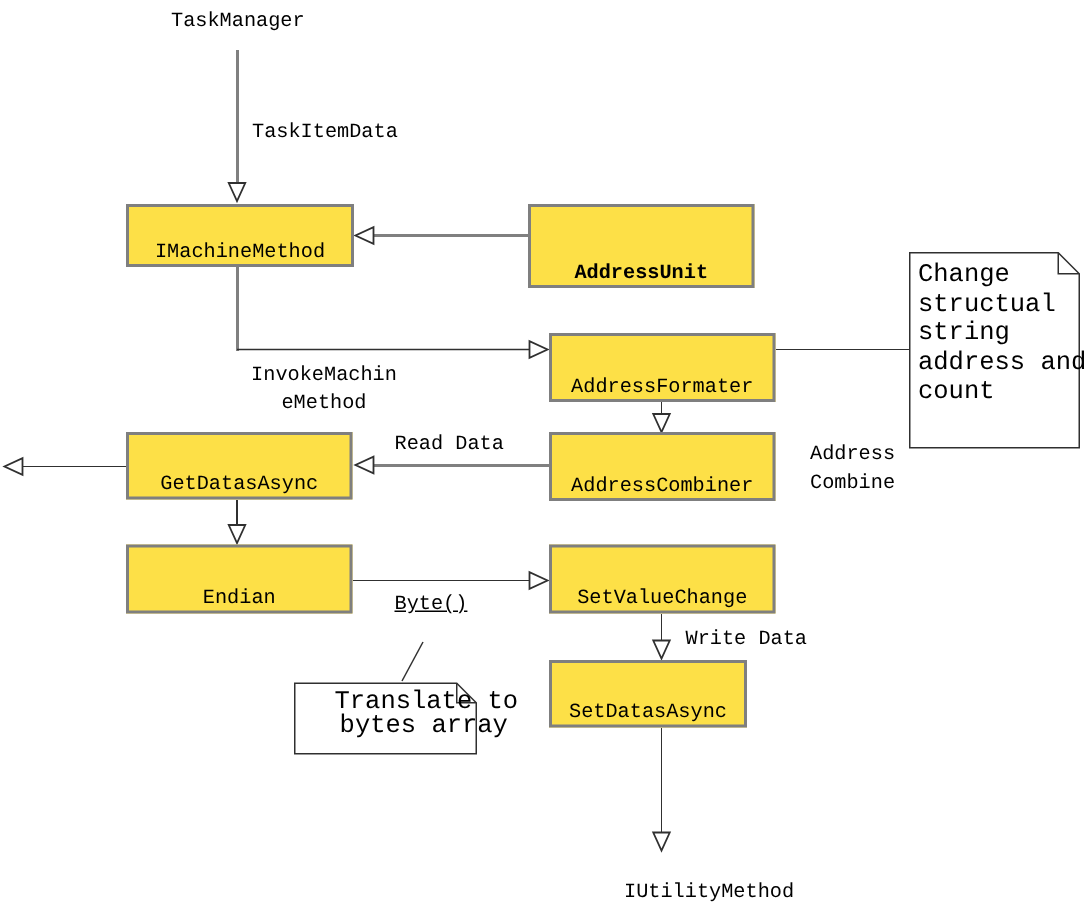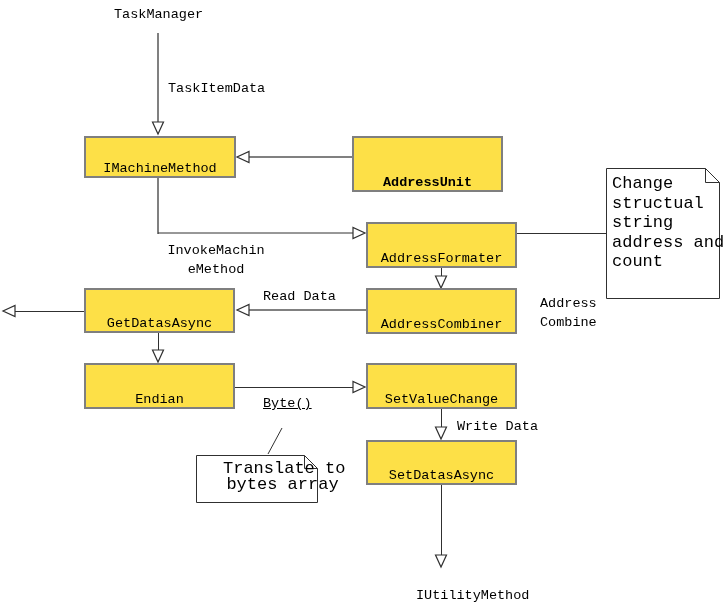--- a/index.html
+++ b/index.html
@@ -45,21 +45,21 @@
   #note-translate-text { line-height: 15.5px; text-align: center; }
 
   
   #node-imachinemethod   { left: 84px;  top: 136px; width: 152px; height: 42px; }
   #node-addressunit      { left: 352px; top: 136px; width: 151px; height: 56px; font-weight: bold; }
   #node-addressformater  { left: 366px; top: 199px; width: 151px; height: 46px; margin-top: 23px; }
   #node-addresscombiner  { left: 366px; top: 288px; width: 151px; height: 46px; }
   #node-getdatasasync    { left: 84px;  top: 288px; width: 151px; height: 45px; }
   #node-endian           { left: 84px;  top: 363px; width: 151px; height: 46px; }
   #node-setvaluechange   { left: 366px; top: 363px; width: 151px; height: 46px; }
-  #node-setdatasasync    { left: 366px; top: 440px; width: 151px; height: 45px; }
+  #node-setdatasasync    { left: 366px; top: 440px; width: 132px; height: 45px; }
 
   #lbl-taskmanager    { left: 114px; top: 7px; }
   #lbl-taskitemdata   { left: 168px; top: 81px; }
   #lbl-invokemachine  { left: 160px; top: 241px; width: 112px; text-align: center; }
   #lbl-readdata       { left: 263px; top: 289px; }
   #lbl-addresscombine { left: 540px; top: 294px; width: 70px; }
   #lbl-byte           { left: 263px; top: 396px; text-decoration: underline; }
   #lbl-writedata      { left: 457px; top: 419px; }
   #lbl-iutilitymethod { left: 385px; top: 588px; margin-left: 31px; }
 

